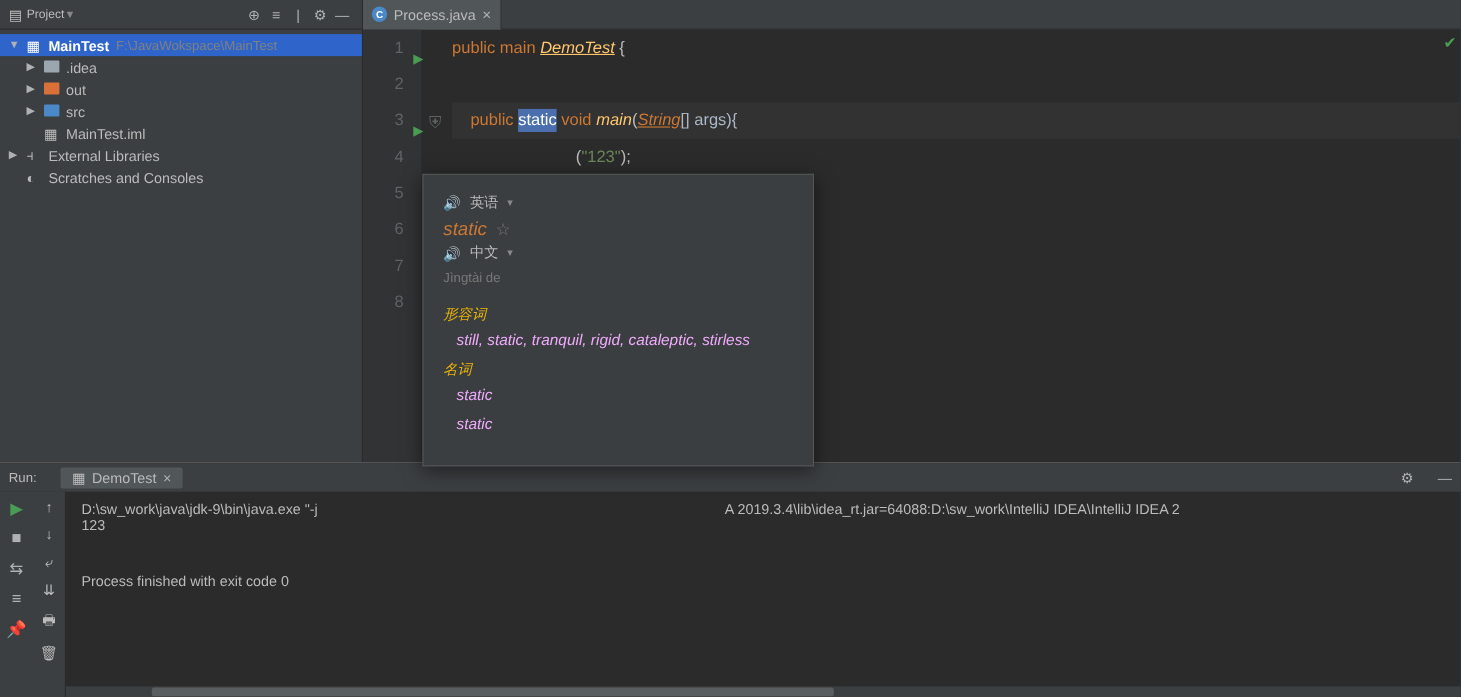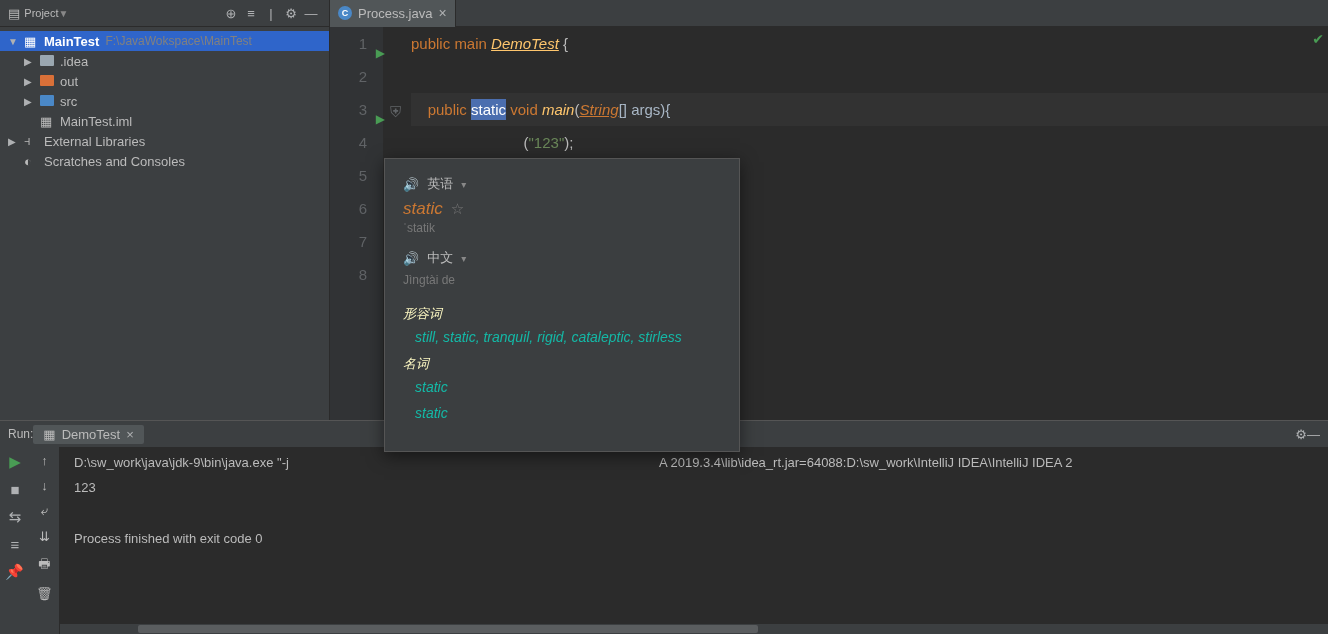--- a/index.html
+++ b/index.html
@@ -43,27 +43,27 @@
 .sel { background:#4b6eaf; color:#fff; padding:2px 0; }
 .check { position:absolute; right:4px; top:4px; color:#499c54; font-size:14px; }
 .shield { position:absolute; left:60px; top:76px; color:#606366; }
 .popup { position:absolute; left:384px; top:158px; width:356px; background:#3b3e40; border:1px solid #555; box-shadow:0 4px 16px rgba(0,0,0,0.5); padding:16px 18px 20px; z-index:10; }
 .popup-row { display:flex; align-items:center; gap:8px; color:#bbb; margin-bottom:6px; }
 .popup .word { color:#cc7832; font-style:italic; font-size:17px; font-weight:500; }
 .popup .star { color:#787878; font-size:15px; }
 .popup .phon { color:#787878; font-size:12px; margin-bottom:14px; }
 .popup .trans { color:#d5d5d5; font-size:18px; margin-bottom:4px; }
 .popup .pinyin { color:#787878; font-size:12px; margin-bottom:18px; }
-.popup .pos { color:#fef9c3; font-style:italic; font-size:13px; margin-bottom:6px; margin-top:8px; }
+.popup .pos { color:#eab308; font-style:italic; font-size:13px; margin-bottom:6px; margin-top:8px; }
 .popup .meaning { color:#ffc66d; font-size:15px; padding-left:12px; margin-bottom:2px; }
-.popup .syn { color:#14b8a6; font-size:14px; font-style:italic; padding-left:12px; margin-bottom:10px; }
+.popup .syn { color:#f0abfc; font-size:14px; font-style:italic; padding-left:12px; margin-bottom:10px; }
 .speaker { color:#bbb; font-size:13px; }
 .dd { font-size:10px; color:#888; }
 .run-panel { height:214px; background:#2b2b2b; border-top:1px solid #555; display:flex; flex-direction:column; }
-.run-header { height:26px; background:#3c3f41; display:flex; align-items:center; padding:0 8px; gap:0; }
+.run-header { height:26px; background:#3c3f41; display:flex; align-items:center; padding:0 8px; gap:22px; }
 .run-header .label { color:#bbb; font-size:12px; }
 .run-header .tabname { background:#515658; padding:2px 10px; border-radius:2px; display:flex; align-items:center; gap:6px; }
 .run-header .spacer { flex:1; }
 .run-body { flex:1; display:flex; }
 .run-sidebar { width:30px; background:#3c3f41; display:flex; flex-direction:column; align-items:center; padding-top:6px; gap:10px; }
 .run-sidebar .btn { color:#afb1b3; cursor:pointer; font-size:15px; }
 .run-sidebar .btn.green { color:#499c54; }
 .run-sidebar2 { width:30px; background:#3c3f41; display:flex; flex-direction:column; align-items:center; padding-top:6px; gap:10px; border-right:1px solid #2b2b2b; }
 .console { flex:1; padding:8px 14px; font-family:"Consolas",monospace; font-size:13px; color:#bbb; overflow:hidden; }
 .console .path-line { color:#bbb; white-space:nowrap; }
@@ -165,21 +165,20 @@
 <div class="popup">
   <div class="popup-row">
     <span class="speaker">🔊</span>
     <span>英语</span>
     <span class="dd">▾</span>
   </div>
   <div style="display:flex;align-items:center;gap:8px;margin-bottom:2px">
     <span class="word">static</span>
     <span class="star">☆</span>
   </div>
-  <div class="phon">ˈstatik</div>
   <div class="popup-row">
     <span class="speaker">🔊</span>
     <span>中文</span>
     <span class="dd">▾</span>
   </div>
   <div class="pinyin">Jìngtài de</div>
   <div class="pos">形容词</div>
   <div class="syn">still, static, tranquil, rigid, cataleptic, stirless</div>
   <div class="pos">名词</div>
   <div class="syn">static</div>
@@ -213,20 +212,20 @@
       <span class="btn">⇊</span>
       <span class="btn">🖶</span>
       <span class="btn">🗑</span>
     </div>
     <div class="console">
       <div class="path-line" style="display:flex">
         <span>D:\sw_work\java\jdk-9\bin\java.exe "-j</span>
         <span style="width:370px"></span>
         <span>A 2019.3.4\lib\idea_rt.jar=64088:D:\sw_work\IntelliJ IDEA\IntelliJ IDEA 2</span>
       </div>
-      <div style="margin-top:10px">123</div>
+      <div style="">123</div>
       <div style="margin-top:36px" class="exit">Process finished with exit code 0</div>
       <div class="scrollbar" style="position:absolute;bottom:0;left:60px;right:0">
         <div class="thumb"></div>
       </div>
     </div>
   </div>
 </div>
 
 </body></html>

